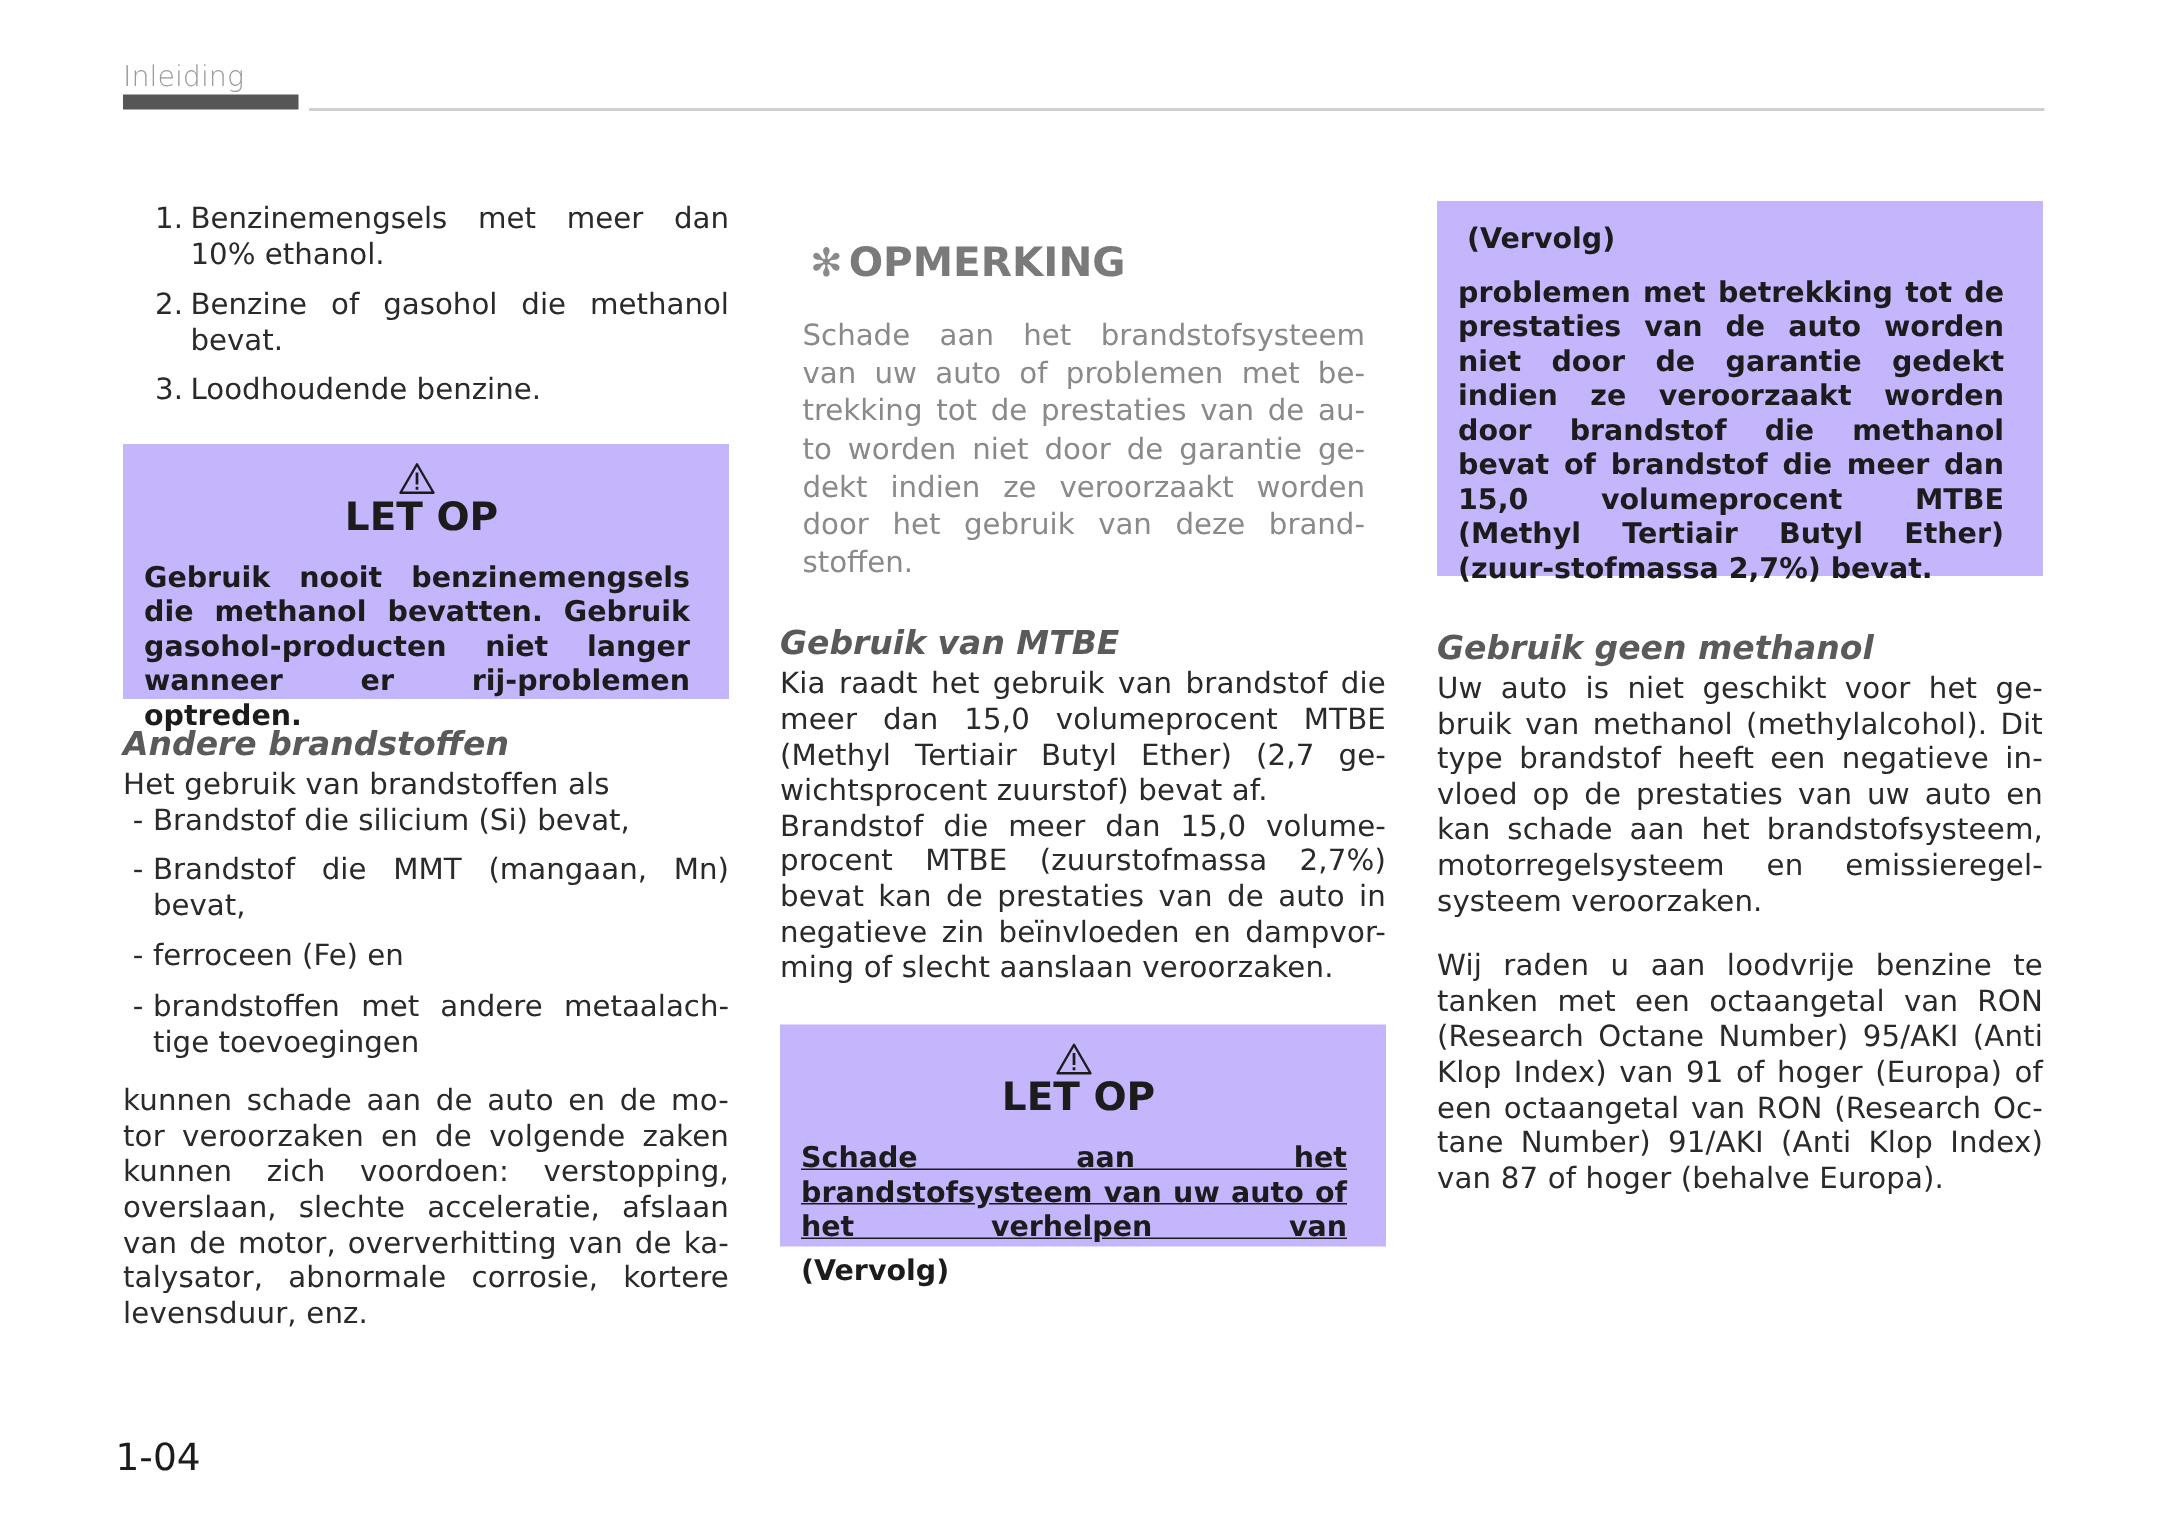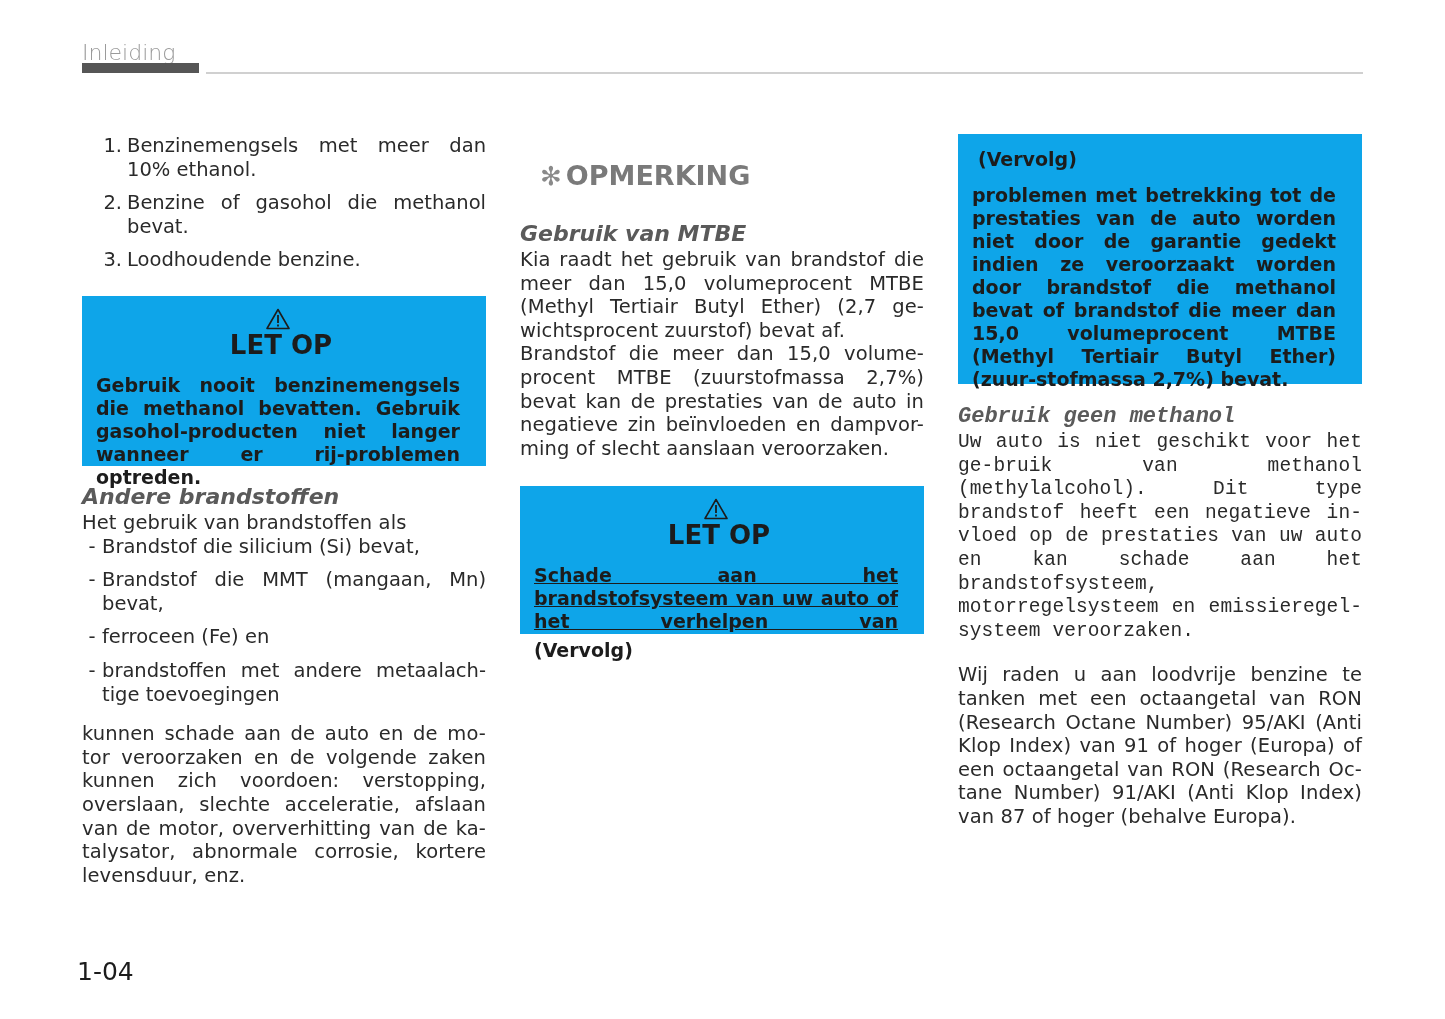--- a/index.html
+++ b/index.html
@@ -1,36 +1,36 @@
 <!DOCTYPE html>
 <html><head>
 <meta charset="utf-8">
 <style>
   html, body { margin:0; padding:0; background:#ffffff; }
   body { width:1445px; height:1019px; position:relative; overflow:hidden;
          font-family:"DejaVu Sans", sans-serif; color:#2a2a2a; }
-  .hdr-title { position:absolute; left:82px; top:40px; font-size:22px; color:#9a9a9a; font-weight:300; }
+  .hdr-title { position:absolute; left:82px; top:40px; font-size:19px; color:#9a9a9a; font-weight:300; }
   .hdr-bar { position:absolute; left:82px; top:63px; width:117px; height:10px; background:#565656; }
   .hdr-line { position:absolute; left:206px; top:72px; width:1157px; height:2px; background:#d0d0d0; }
 
   .col { position:absolute; top:134px; width:404px; }
   .c1 { left:82px; } .c2 { left:520px; } .c3 { left:958px; }
 
   .p { font-size:19.5px; line-height:23.6px; text-align:justify; margin:0; letter-spacing:0.1px; }
   .p.last { text-align-last:left; }
 
   .ol-item { display:flex; font-size:19.5px; line-height:23.6px; margin-bottom:10px; }
   .ol-item .num { width:40px; text-align:right; padding-right:5px; flex:none; }
   .ol-item .txt { flex:1; text-align:justify; }
 
   .ul-item { display:flex; font-size:19.5px; line-height:23.6px; margin-bottom:10px; }
   .ul-item .dash { width:20px; text-align:center; flex:none; }
   .ul-item .txt { flex:1; text-align:justify; }
 
-  .warn-box { background:#0ea5e9; padding:12px 26px 12px 14px; }
+  .warn-box { background:#c4b5fd; padding:12px 26px 12px 14px; }
   .warn-title { display:flex; align-items:center; font-size:26px; font-weight:bold; color:#1c1c1c; margin:0 0 14px 6px;flex-direction:column; }
   .warn-title svg { margin-right:6px; }
   .warn-body { font-size:19px; line-height:23px; font-weight:bold; color:#1c1c1c; text-align:justify; margin:0; }
   .cont { font-size:19px; font-weight:bold; color:#1c1c1c; margin:6px 0 0 0; }
 
   .section-h { font-size:22px; font-weight:bold; font-style:italic; color:#5a5a5a; margin:0 0 2px 0; }
 
   .note-title { display:flex; align-items:center; font-size:27px; font-weight:bold; color:#7a7a7a; margin:0 0 20px 20px; }
   .note-title .star { font-size:26px; margin-right:4px; color:#8a8a8a; }
   .note-body { font-size:19.5px; line-height:25.2px; color:#8a8a8a; text-align:justify; margin:0 14px 0 15px; }
@@ -95,20 +95,21 @@
   </div>
 </div>
 
 <div class="col c2">
 
   <div style="margin-top:26px;">
     <div class="note-title">
       <span class="star">✻</span>
       <span>OPMERKING</span>
     </div>
+    <p class="note-body last">Schade aan het brandstofsysteem van uw auto of problemen met be-trekking tot de prestaties van de au-to worden niet door de garantie ge-dekt indien ze veroorzaakt worden door het gebruik van deze brand-stoffen.</p>
   </div>
 
   <div style="margin-top:30px;">
     <h3 class="section-h">Gebruik van MTBE</h3>
     <p class="p last">Kia raadt het gebruik van brandstof die meer dan 15,0 volumeprocent MTBE (Methyl Tertiair Butyl Ether) (2,7 ge-wichtsprocent zuurstof) bevat af.</p>
     <p class="p last">Brandstof die meer dan 15,0 volume-procent MTBE (zuurstofmassa 2,7%) bevat kan de prestaties van de auto in negatieve zin beïnvloeden en dampvor-ming of slecht aanslaan veroorzaken.</p>
   </div>
 
   <div class="warn-box" style="margin-top:26px; height:124px;">
     <div class="warn-title">
@@ -123,21 +124,21 @@
     <p class="cont">(Vervolg)</p>
   </div>
 </div>
 
 <div class="col c3">
   <div class="warn-box" style="height:224px; padding-top:14px;">
     <p class="cont" style="margin:0 0 14px 6px;">(Vervolg)</p>
     <p class="warn-body last">problemen met betrekking tot de prestaties van de auto worden niet door de garantie gedekt indien ze veroorzaakt worden door brandstof die methanol bevat of brandstof die meer dan 15,0 volumeprocent MTBE (Methyl Tertiair Butyl Ether) (zuur-stofmassa 2,7%) bevat.</p>
   </div>
 
-  <div style="margin-top:20px;font-family:Liberation Mono, monospace;">
+  <div style="margin-top:36px;">
     <h3 class="section-h">Gebruik geen methanol</h3>
     <p class="p last">Uw auto is niet geschikt voor het ge-bruik van methanol (methylalcohol). Dit type brandstof heeft een negatieve in-vloed op de prestaties van uw auto en kan schade aan het brandstofsysteem, motorregelsysteem en emissieregel-systeem veroorzaken.</p>
   </div>
 
   <div style="margin-top:20px;">
     <p class="p last">Wij raden u aan loodvrije benzine te tanken met een octaangetal van RON (Research Octane Number) 95/AKI (Anti Klop Index) van 91 of hoger (Europa) of een octaangetal van RON (Research Oc-tane Number) 91/AKI (Anti Klop Index) van 87 of hoger (behalve Europa).</p>
   </div>
 </div>
 
 <div class="page-num">1-04</div>

